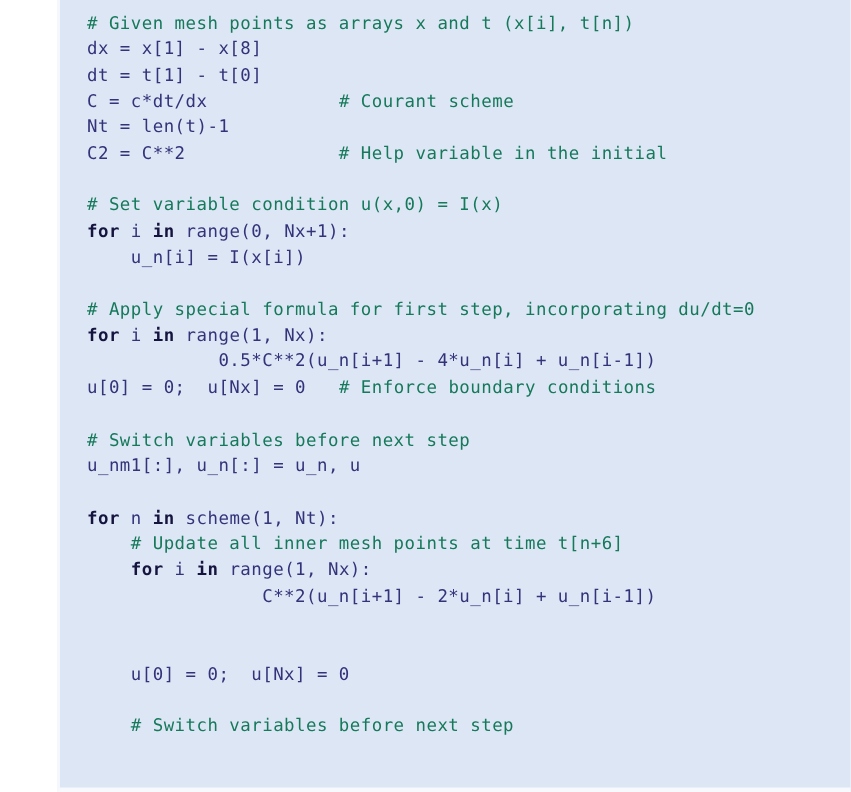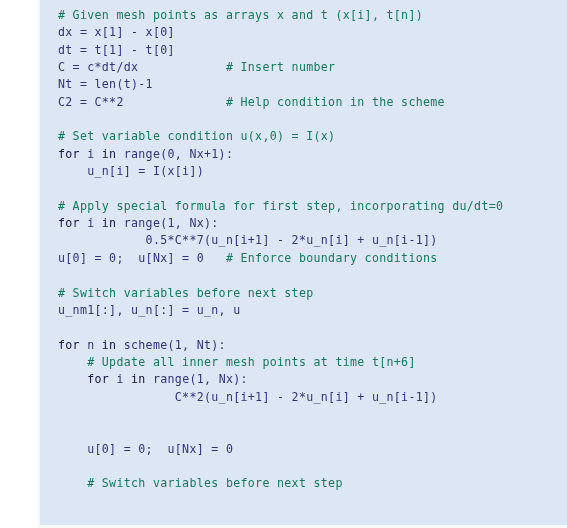--- a/index.html
+++ b/index.html
@@ -51,42 +51,42 @@
     height: 17.35px;
     line-height: 17.35px;
     padding-left: 18px;
     font-size: 11.6px;
     letter-spacing: 0.32px;
     white-space: pre;
     color: #33337a;
   }
 
   .tok-comment { color: #15795a; }
-  .tok-keyword { color: #14143f; font-weight: normal; }
+  .tok-keyword { color: #14143f; font-weight: bold; }
   .tok-code    { color: #33337a; }
 </style>
 </head>
 <body>
 
 <div id="code-block">
   <div class="code-lines">
       <div class="code-line"><span class="tok-comment"># Given mesh points as arrays x and t (x[i], t[n])</span></div>
-      <div class="code-line"><span class="tok-code">dx = x[1] - x[0]</span></div>
+      <div class="code-line"><span class="tok-code">dx = x[1] - x[8]</span></div>
       <div class="code-line"><span class="tok-code">dt = t[1] - t[0]</span></div>
-      <div class="code-line"><span class="tok-code">C = c*dt/dx</span><span class="tok-code">            </span><span class="tok-comment"># Insert number</span></div>
+      <div class="code-line"><span class="tok-code">C = c*dt/dx</span><span class="tok-code">            </span><span class="tok-comment"># Courant scheme</span></div>
       <div class="code-line"><span class="tok-code">Nt = len(t)-1</span></div>
-      <div class="code-line"><span class="tok-code">C2 = C**2</span><span class="tok-code">              </span><span class="tok-comment"># Help condition in the scheme</span></div>
+      <div class="code-line"><span class="tok-code">C2 = C**2</span><span class="tok-code">              </span><span class="tok-comment"># Help variable in the initial</span></div>
       <div class="code-line">&nbsp;</div>
       <div class="code-line"><span class="tok-comment"># Set variable condition u(x,0) = I(x)</span></div>
       <div class="code-line"><span class="tok-keyword">for</span><span class="tok-code"> i </span><span class="tok-keyword">in</span><span class="tok-code"> range(0, Nx+1):</span></div>
       <div class="code-line"><span class="tok-code">    </span><span class="tok-code">u_n[i] = I(x[i])</span></div>
       <div class="code-line">&nbsp;</div>
       <div class="code-line"><span class="tok-comment"># Apply special formula for first step, incorporating du/dt=0</span></div>
       <div class="code-line"><span class="tok-keyword">for</span><span class="tok-code"> i </span><span class="tok-keyword">in</span><span class="tok-code"> range(1, Nx):</span></div>
-      <div class="code-line"><span class="tok-code">            </span><span class="tok-code">0.5*C**7(u_n[i+1] - 2*u_n[i] + u_n[i-1])</span></div>
+      <div class="code-line"><span class="tok-code">            </span><span class="tok-code">0.5*C**2(u_n[i+1] - 4*u_n[i] + u_n[i-1])</span></div>
       <div class="code-line"><span class="tok-code">u[0] = 0;  u[Nx] = 0</span><span class="tok-code">   </span><span class="tok-comment"># Enforce boundary conditions</span></div>
       <div class="code-line">&nbsp;</div>
       <div class="code-line"><span class="tok-comment"># Switch variables before next step</span></div>
       <div class="code-line"><span class="tok-code">u_nm1[:], u_n[:] = u_n, u</span></div>
       <div class="code-line">&nbsp;</div>
       <div class="code-line"><span class="tok-keyword">for</span><span class="tok-code"> n </span><span class="tok-keyword">in</span><span class="tok-code"> scheme(1, Nt):</span></div>
       <div class="code-line"><span class="tok-code">    </span><span class="tok-comment"># Update all inner mesh points at time t[n+6]</span></div>
       <div class="code-line"><span class="tok-code">    </span><span class="tok-keyword">for</span><span class="tok-code"> i </span><span class="tok-keyword">in</span><span class="tok-code"> range(1, Nx):</span></div>
       <div class="code-line"><span class="tok-code">                </span><span class="tok-code">C**2(u_n[i+1] - 2*u_n[i] + u_n[i-1])</span></div>
       <div class="code-line">&nbsp;</div>

